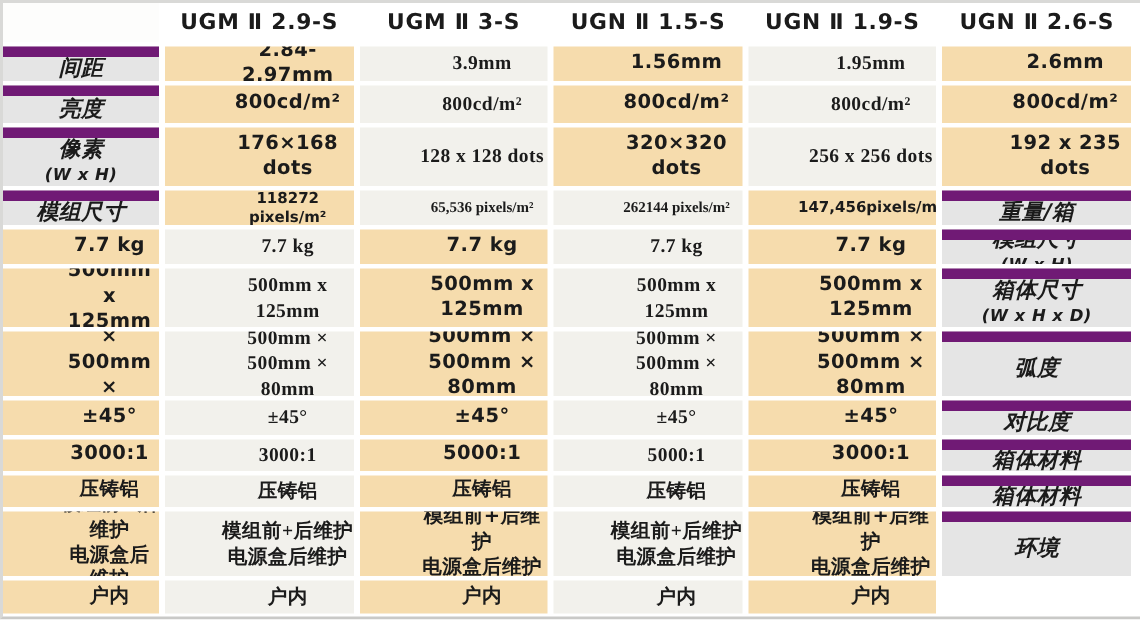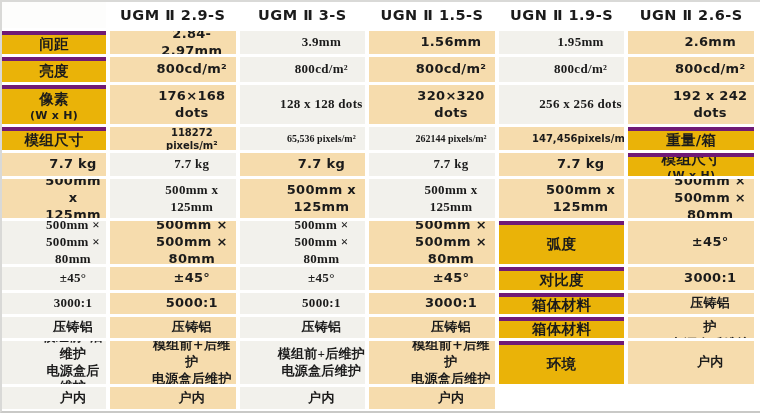--- a/index.html
+++ b/index.html
@@ -33,23 +33,24 @@
     color:#1b1b1b;
     font-size:13px;
     line-height:1.3;
     letter-spacing:0.3px;
     white-space:pre-line;
     overflow:hidden;
   }
   .head { background:#ffffff; font-size:14.5px; letter-spacing:0.5px; }
   .corner { background:#fdfdfc; }
   .lab {
-    background:#eab308;
+    background:#e5e5e5;
     font-size:14.5px;
-    border-top:4px solid #701a75;
+    border-top:7px solid #701a75;
+    font-style:italic;
   }
   .lab .sub { font-size:11px; font-weight:bold; }
   .v  { background:#f6dcad;padding-left:38px; }   
   .v.alt { background:#f2f1ec;font-family:Liberation Serif, serif; } 
   .dense { font-size:10px; letter-spacing:0; }
 </style>
 </head>
 <body>
 
 <div class="wrap">
@@ -77,21 +78,21 @@
     <div class="cell v">800cd/m²</div>
 
     <div class="cell lab">
       <span>像素</span>
       <span class="sub">(W x H)</span>
     </div>
     <div class="cell v">176×168 dots</div>
     <div class="cell v alt">128 x 128 dots</div>
     <div class="cell v">320×320 dots</div>
     <div class="cell v alt">256 x 256 dots</div>
-    <div class="cell v">192 x 242 dots</div>
+    <div class="cell v">192 x 235 dots</div>
 
     <div class="cell lab">模组尺寸</div>
     <div class="cell v dense">118272 pixels/m²</div>
     <div class="cell v alt dense">65,536 pixels/m²</div>
     <div class="cell v alt dense">262144 pixels/m²</div>
     <div class="cell v dense">147,456pixels/m²</div>
 
     <div class="cell lab">重量/箱</div>
     <div class="cell v">7.7 kg</div>
     <div class="cell v alt">7.7 kg</div>
@@ -102,20 +103,24 @@
     <div class="cell lab">
       <span>模组尺寸</span>
       <span class="sub">(W x H)</span>
     </div>
     <div class="cell v">500mm x 125mm</div>
     <div class="cell v alt">500mm x 125mm</div>
     <div class="cell v">500mm x 125mm</div>
     <div class="cell v alt">500mm x 125mm</div>
     <div class="cell v">500mm x 125mm</div>
 
+    <div class="cell lab">
+      <span>箱体尺寸</span>
+      <span class="sub">(W x H x D)</span>
+    </div>
     <div class="cell v">500mm × 500mm ×
 80mm</div>
     <div class="cell v alt">500mm × 500mm ×
 80mm</div>
     <div class="cell v">500mm × 500mm ×
 80mm</div>
     <div class="cell v alt">500mm × 500mm ×
 80mm</div>
     <div class="cell v">500mm × 500mm ×
 80mm</div>

